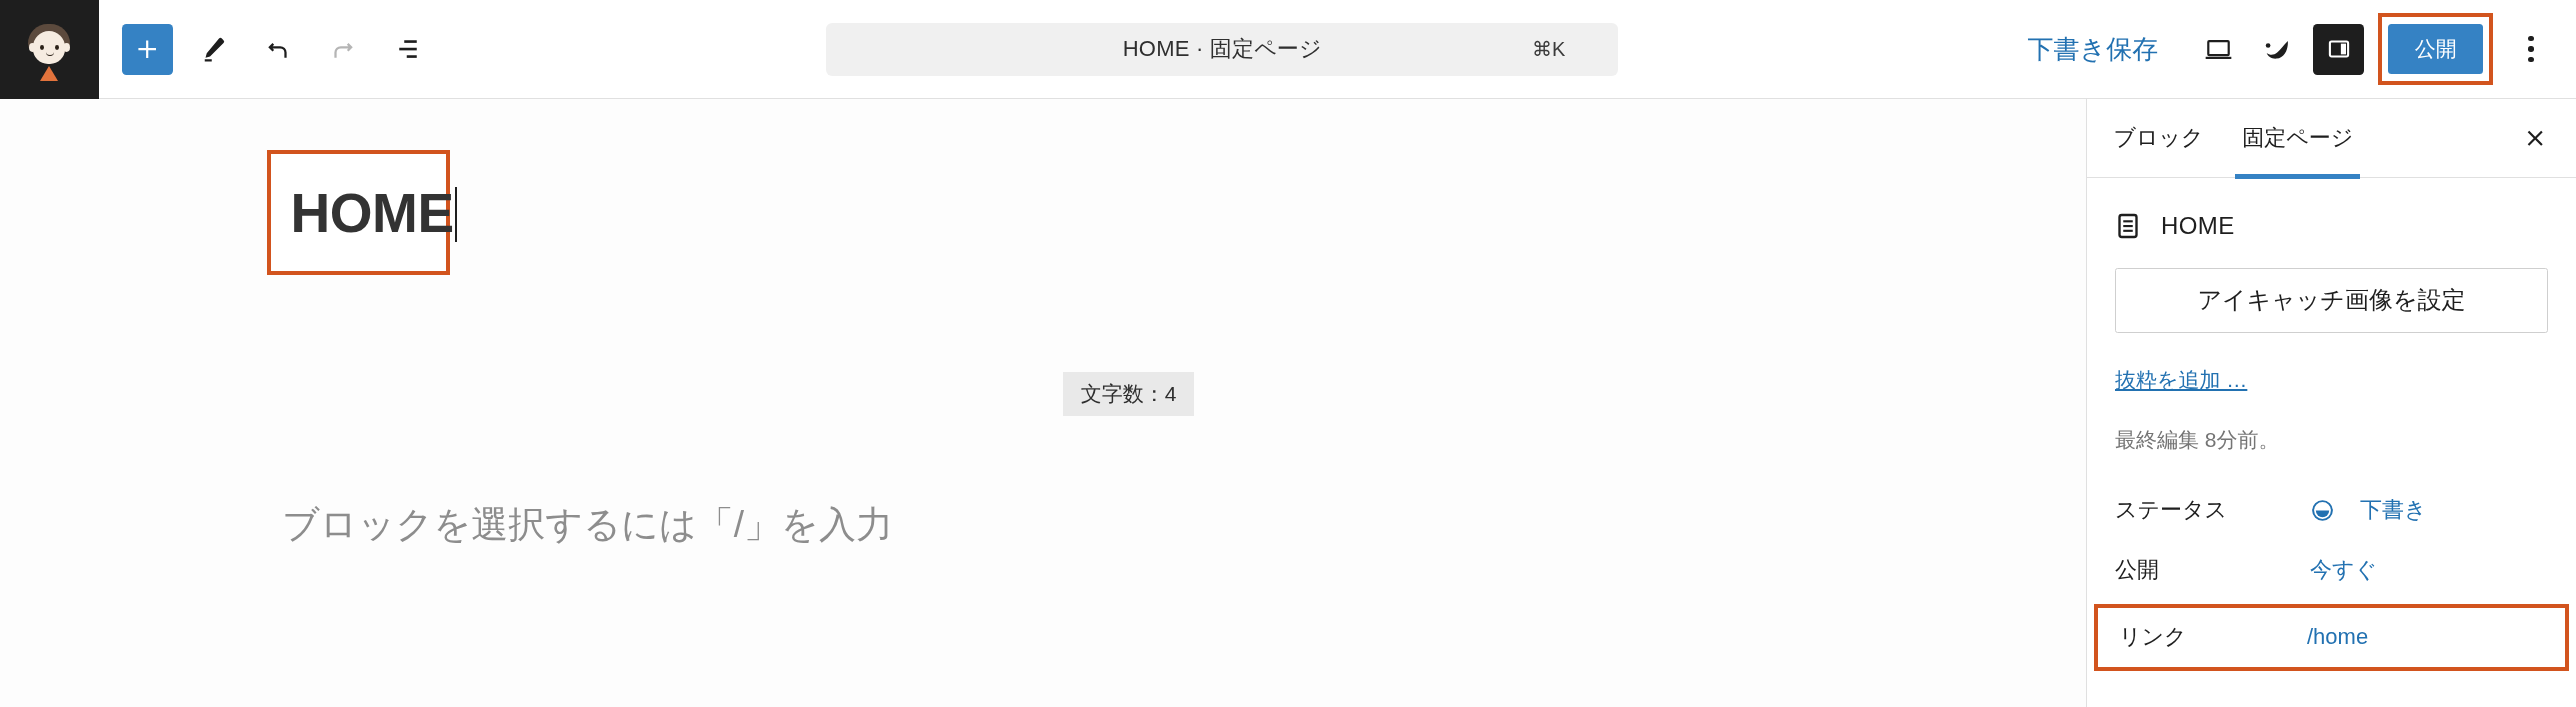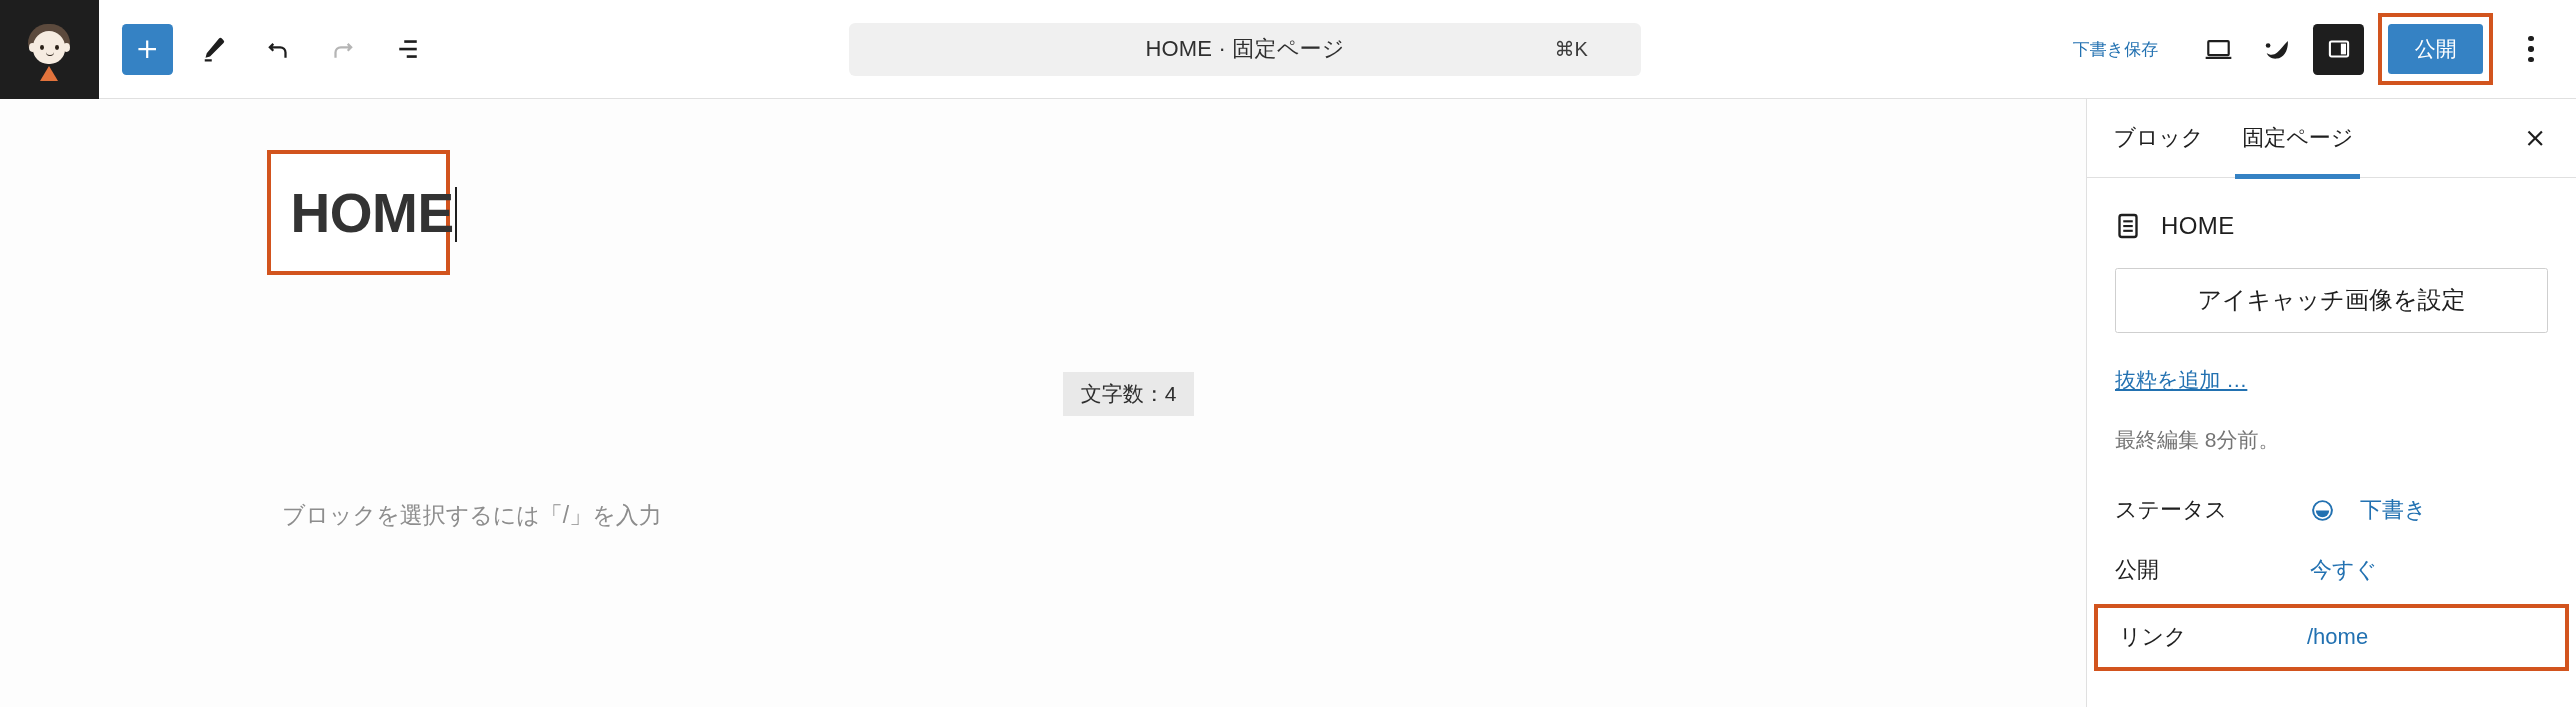--- a/index.html
+++ b/index.html
@@ -164,21 +164,21 @@
   .tool-right {
     display: flex;
     align-items: center;
     gap: 5.3px;
     padding-right: 19.4px;
   }
   .save-draft {
     background: none;
     border: none;
     font-family: inherit;
-    font-size: 17px;
+    font-size: 26px;
     color: #2271b1;
     padding: 8.8px 16px;
     margin-right: 14px;
     cursor: pointer;
     white-space: nowrap;
   }
   .sidebar-toggle {
     width: 51px; height: 51px;
     background: #1e1e1e;
     border: none;
@@ -284,21 +284,21 @@
     font-size: 21px;
     padding: 8px 17.6px;
     white-space: nowrap;
     margin-top: 16px;
   }
 
   .block-placeholder {
     position: absolute;
     left: 282px;
     top: 401px;
-    font-size: 23px;
+    font-size: 37px;
     color: #8d8d8d;
     white-space: nowrap;
     cursor: text;
   }
 
   
   .sidebar {
     width: 489px;
     height: 609px;
     background: #ffffff;

